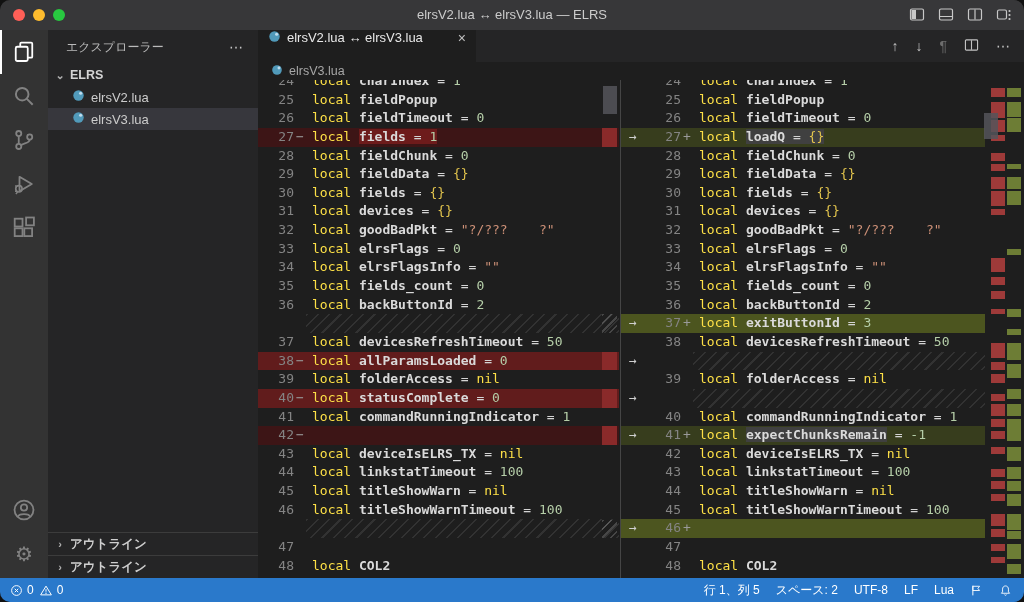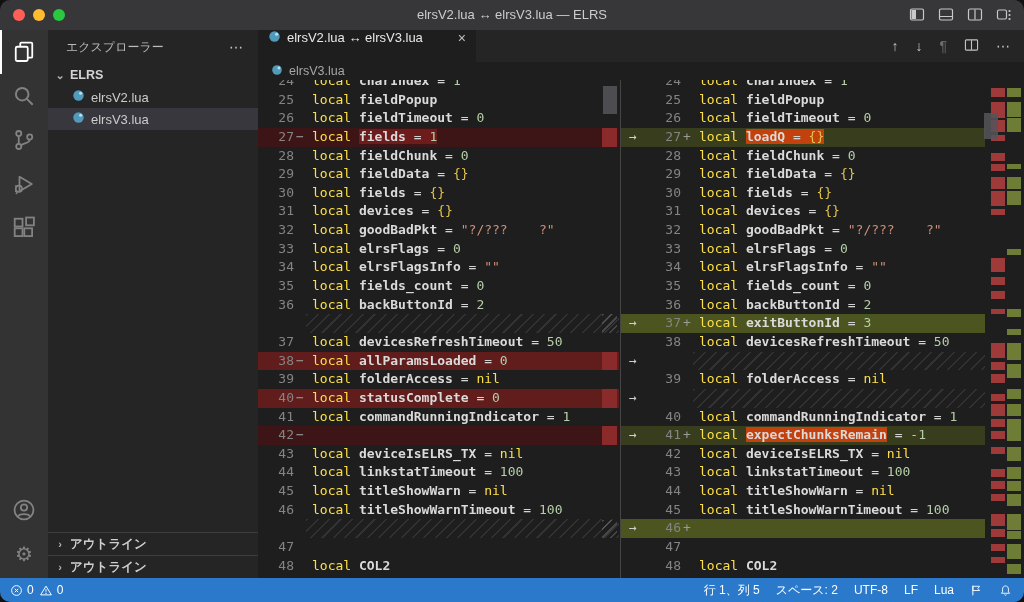--- a/index.html
+++ b/index.html
@@ -55,21 +55,21 @@
   .glyph{width:24px;flex:none;text-align:center;color:#cfcfcf;font-size:13px;}
   .ln{width:30px;flex:none;text-align:right;color:#848484;padding-left:6px;}
   .mk{width:12px;flex:none;text-align:center;color:#9a9a9a;}
   .code{flex:1;white-space:pre;padding-left:6px;min-width:0;}
   
   .crow.del{background:#3d1516;}
   .crow.delfull{background:#611c1c;}
   .crow.add{background:#373d1d;}
   .crow.addfull{background:#4c551f;}
   .crow.del .hl{background:#6d1b1b;}
-  .crow.add .hl{background:#c2410c;}
+  .crow.add .hl{background:#404040;}
   .crow.gap .code{background:repeating-linear-gradient(135deg, rgba(255,255,255,0.09) 0 1.5px, rgba(0,0,0,0) 1.5px 8px);}
   
   .tok-kw{color:#fde047;}
   .tok-id{color:#dadada;font-weight:600;}
   .tok-op{color:#d4d4d4;}
   .tok-num{color:#b5cea8;}
   .tok-str{color:#ce9178;}
   .tok-br{color:#e2c44d;}
   
   .lruler{position:absolute;top:0;bottom:0;right:2px;width:15px;}

